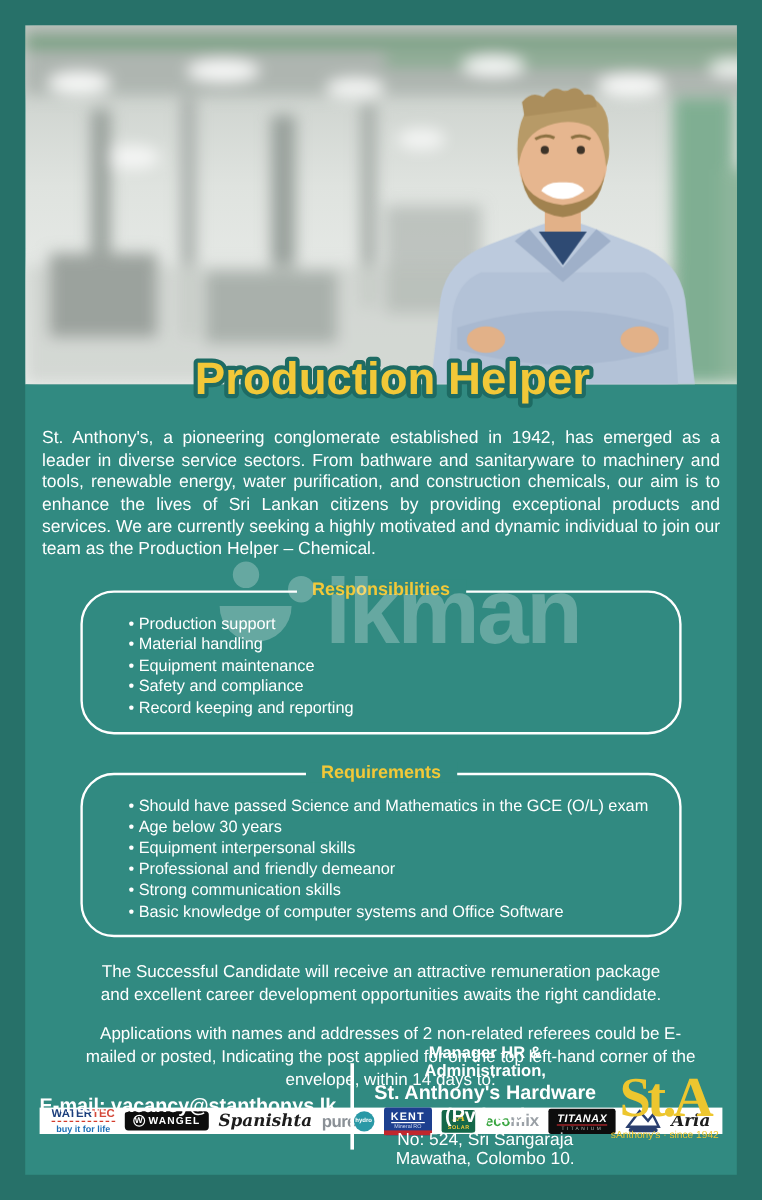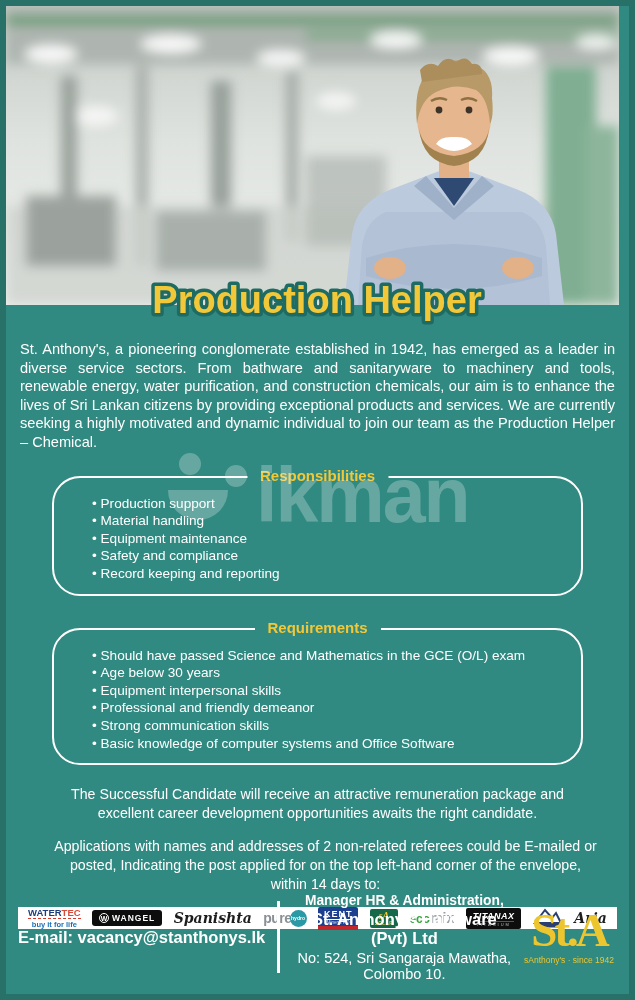--- a/index.html
+++ b/index.html
@@ -1,19 +1,19 @@
 <!DOCTYPE html>
 <html><head>
 <meta charset="utf-8">
 <style>
   * { margin:0; padding:0; box-sizing:border-box; }
   html,body { width:635px; height:1000px; }
   body { font-family:"Liberation Sans", sans-serif; }
 
-  .flyer { width:635px; height:1000px; background:#277169; padding:6px; }
+  .flyer { width:635px; height:1000px; background:#277169; padding:21px; }
   .inner { position:relative; width:100%; height:100%; background:#318a81; overflow:hidden; }
 
   
   .photo { width:613px; height:299px; display:block; }
 
   
   .title-wrap { position:relative; margin-top:-31px; text-align:center; z-index:3; }
 
   
   .intro { color:#ffffff; font-size:14.6px; line-height:18.6px; text-align:justify;

